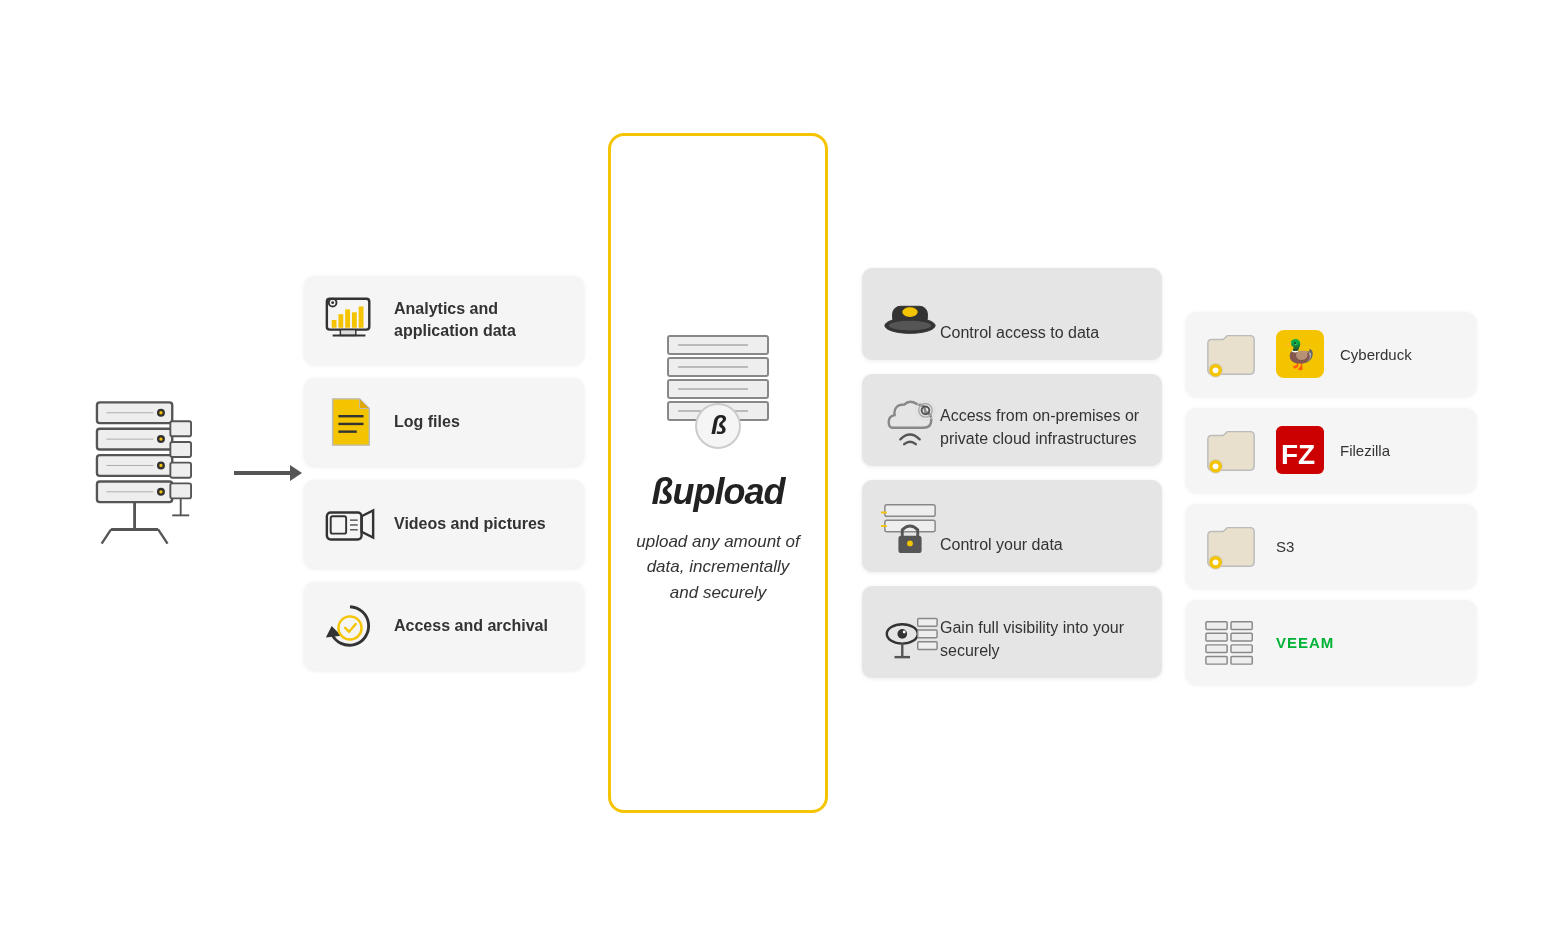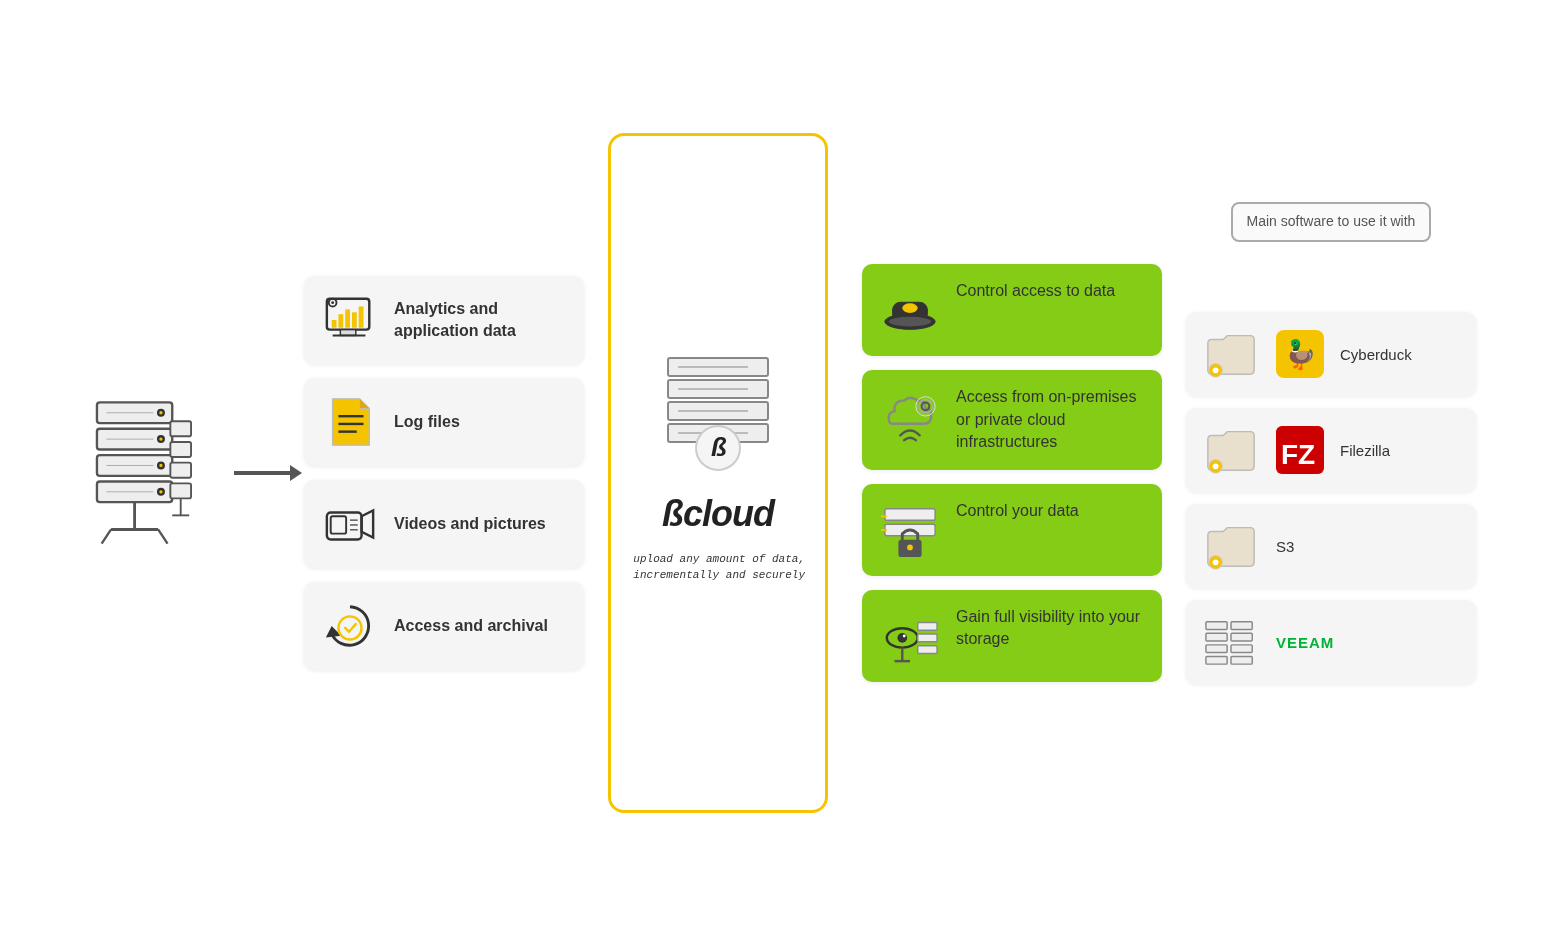--- a/index.html
+++ b/index.html
@@ -119,45 +119,43 @@
       color: #222;
       margin-bottom: 16px;
       letter-spacing: -1px;
     }
 
     .seeweb-brand span {
       color: #f5c400;
     }
 
     .seeweb-tagline {
-      font-size: 11px;
+      font-size: 17px;
       color: #333;
-      text-align: right;
+      text-align: center;
       line-height: 1.5;
       font-style: italic;
-      font-family: Liberation Mono, monospace;
     }
 
     
     .features-column {
       display: flex;
       flex-direction: column;
       gap: 14px;
       flex-shrink: 0;
       width: 300px;
       margin-left: 10px;
     }
 
     .feature-card {
-      background: #84cc16;
+      background: #e5e5e5;
       border-radius: 10px;
       padding: 16px 18px;
       display: flex;
-      align-items: flex-start;
-      gap: 16px;
+      align-items: flex-end;
       box-shadow: 0 1px 4px rgba(0,0,0,0.08);
     }
 
     .feature-icon {
       width: 60px;
       height: 60px;
       flex-shrink: 0;
       display: flex;
       align-items: center;
       justify-content: center;
@@ -399,21 +397,21 @@
         <rect x="15" y="71" width="100" height="18" rx="2" fill="#eee" stroke="#888"></rect>
         <line x1="25" y1="80" x2="95" y2="80" stroke="#bbb"></line>
       </g>
 
       <circle cx="65" cy="95" r="22" fill="#f5f5f5" stroke="#ccc" stroke-width="2"></circle>
 
       <text x="58" y="103" font-family="Arial" font-size="26" font-weight="bold" font-style="italic" fill="#222">ß</text>
     </svg>
 
     <div class="seeweb-brand">
-      <span style="font-style:italic; font-weight:bold; color:#222;">ß</span><span style="font-style:italic; font-weight:bold; color:#222;">cloud</span>
+      <span style="font-style:italic; font-weight:bold; color:#222;">ß</span><span style="font-style:italic; font-weight:bold; color:#222;">upload</span>
     </div>
 
     <div class="seeweb-tagline">upload any amount of data, incrementally and securely</div>
   </div>
 
   <div class="features-column">
 
     <div class="feature-card">
       <div class="feature-icon">
         <svg viewBox="0 0 60 60" width="58" height="58">
@@ -473,31 +471,26 @@
           <circle cx="24" cy="30" r="1.5" fill="white"></circle>
 
           <rect x="38" y="16" width="20" height="8" rx="1" fill="#eee" stroke="#888" stroke-width="1.5"></rect>
           <rect x="38" y="28" width="20" height="8" rx="1" fill="#eee" stroke="#888" stroke-width="1.5"></rect>
           <rect x="38" y="40" width="20" height="8" rx="1" fill="#eee" stroke="#888" stroke-width="1.5"></rect>
 
           <line x1="22" y1="42" x2="22" y2="56" stroke="#555" stroke-width="2.5"></line>
           <line x1="14" y1="56" x2="30" y2="56" stroke="#555" stroke-width="2.5"></line>
         </svg>
       </div>
-      <span class="feature-label">Gain full visibility into your storage</span>
+      <span class="feature-label">Gain full visibility into your securely</span>
     </div>
 
   </div>
 
   <div class="software-column">
-    <div class="software-header">
-      <div class="software-header-bubble">
-        <span>Main software to use it with</span>
-      </div>
-    </div>
 
     <div class="software-col-inner">
 
       <div class="software-card">
         <div class="software-icon">
           <svg viewBox="0 0 56 56" width="54" height="54">
 
             <path d="M4 18 Q4 14 8 14 L20 14 L24 10 L48 10 Q52 10 52 14 L52 46 Q52 50 48 50 L8 50 Q4 50 4 46 Z" fill="#e8e0cc" stroke="#bbb" stroke-width="1.5"></path>
 
             <circle cx="12" cy="46" r="7" fill="#f5c400" stroke="#ccc" stroke-width="1"></circle>

